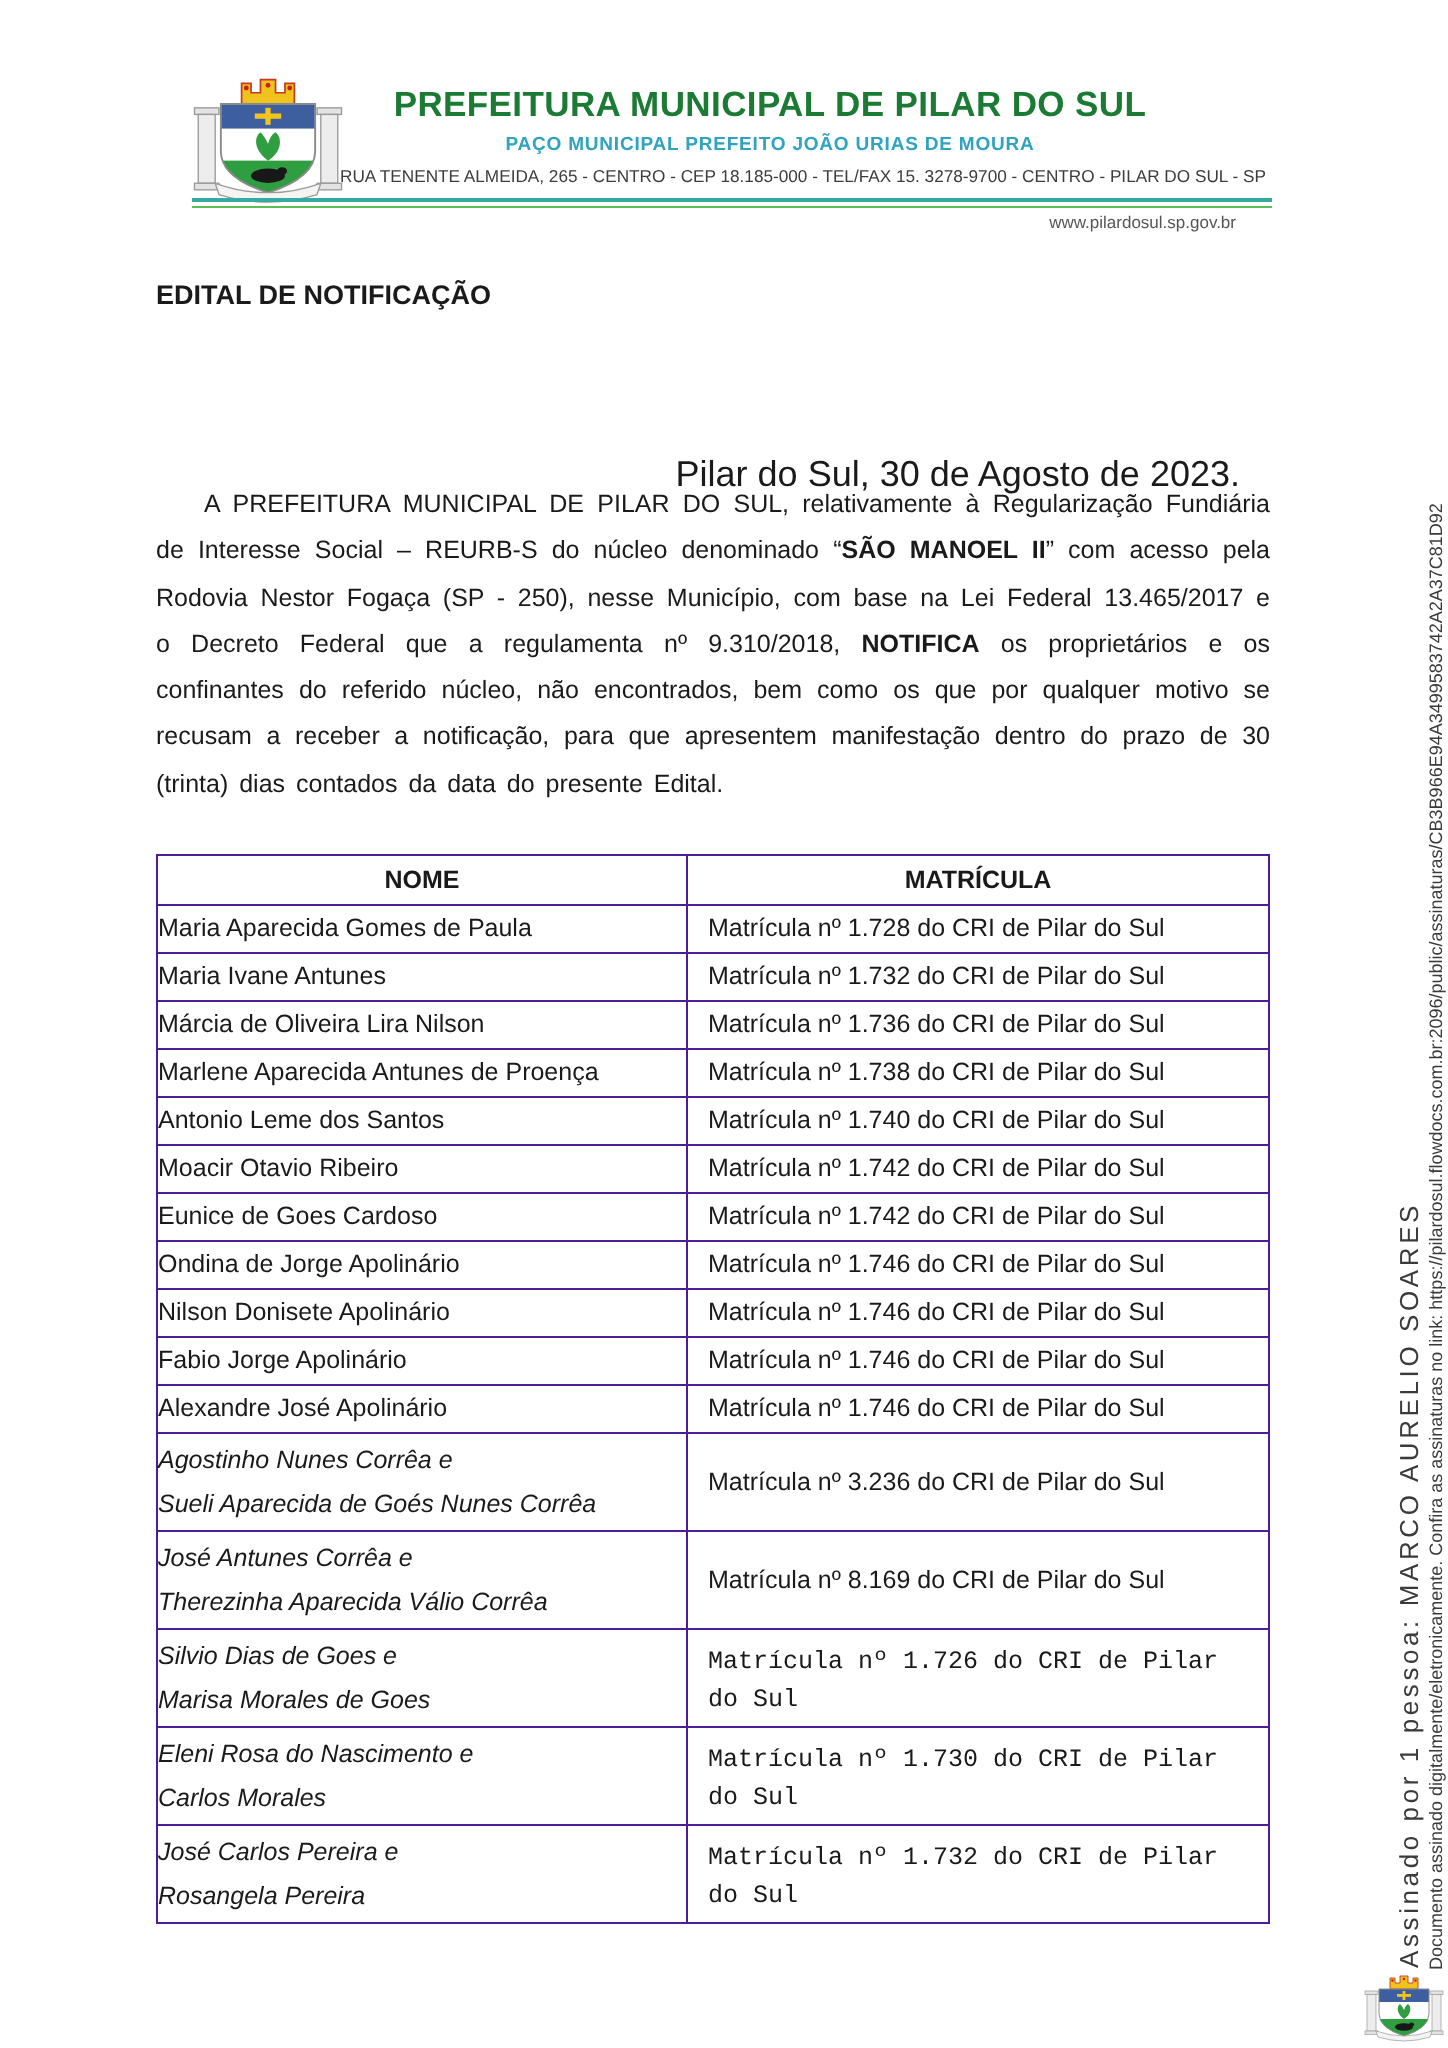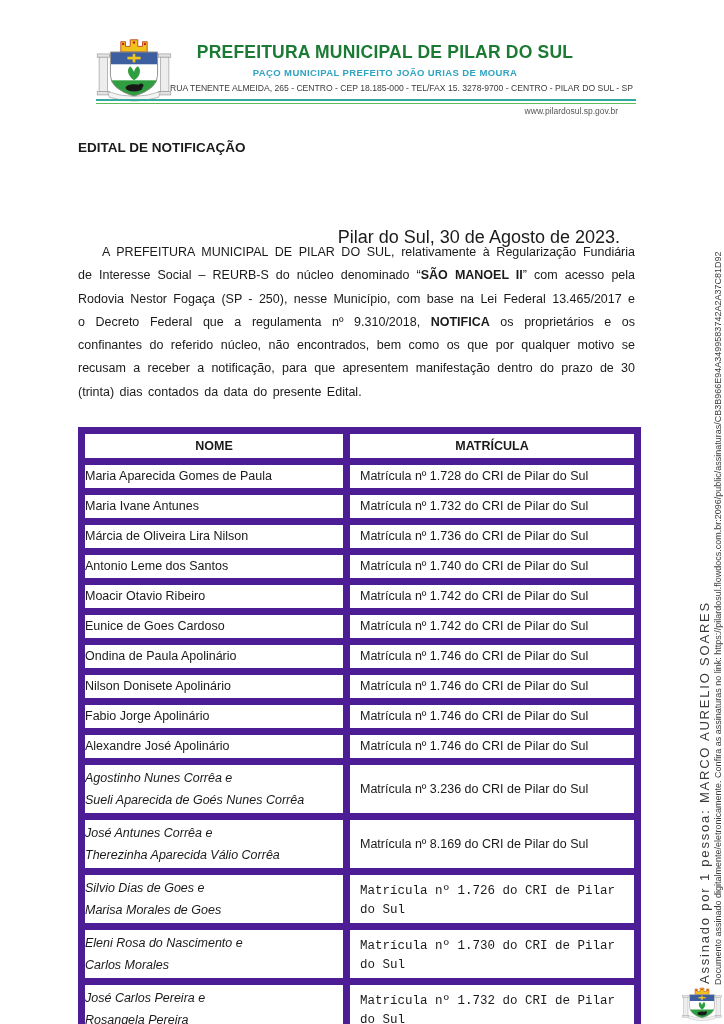--- a/index.html
+++ b/index.html
@@ -21,21 +21,21 @@
   .doc-title{position:absolute;left:78px;top:140px;width:556px;
              font-size:13.5px;font-weight:bold;}
   .doc-date{position:absolute;left:78px;top:207px;width:542px;text-align:right;font-size:18px;margin-top:20px;}
   .doc-paragraph{position:absolute;left:78px;top:241px;width:557px;margin:0;
                  font-size:12.5px;line-height:23.3px;text-align:justify;
                  text-indent:24px;word-spacing:2px;}
 
   
   .doc-table{position:absolute;left:78px;top:427px;width:556px;border-collapse:collapse;
              font-size:12.5px;table-layout:fixed;}
-  .doc-table th,.doc-table td{border:7px solid #4c1d95;}
+  .doc-table th,.doc-table td{border:1px solid #4c1d95;}
   .doc-table th{height:24px;font-weight:bold;text-align:center;padding:0 4px;}
   td.name-cell{padding:2px 0;line-height:19px;vertical-align:middle;}
   td.name-cell.multi{white-space:pre-line;line-height:22px;font-style:italic;}
   td.matricula-cell{padding:2px 10px;line-height:19px;vertical-align:middle;}
   td.matricula-cell.vbottom{vertical-align:bottom;padding-bottom:3px;font-family:Liberation Mono, monospace;}
 
   
   .vtext{position:absolute;transform:rotate(-90deg);transform-origin:left bottom;
          white-space:nowrap;color:#3a3a3a;}
   .vtext1{left:712px;top:969px;height:15px;font-size:13px;letter-spacing:1.8px;}
@@ -112,33 +112,37 @@
         </tr>
         <tr>
           <td class="name-cell">Maria Ivane Antunes</td>
           <td class="matricula-cell">Matrícula nº 1.732 do CRI de Pilar do Sul</td>
         </tr>
         <tr>
           <td class="name-cell">Márcia de Oliveira Lira Nilson</td>
           <td class="matricula-cell">Matrícula nº 1.736 do CRI de Pilar do Sul</td>
         </tr>
         <tr>
+          <td class="name-cell">Marlene Aparecida Antunes de Proença</td>
+          <td class="matricula-cell">Matrícula nº 1.738 do CRI de Pilar do Sul</td>
+        </tr>
+        <tr>
           <td class="name-cell">Antonio Leme dos Santos</td>
           <td class="matricula-cell">Matrícula nº 1.740 do CRI de Pilar do Sul</td>
         </tr>
         <tr>
           <td class="name-cell">Moacir Otavio Ribeiro</td>
           <td class="matricula-cell">Matrícula nº 1.742 do CRI de Pilar do Sul</td>
         </tr>
         <tr>
           <td class="name-cell">Eunice de Goes Cardoso</td>
           <td class="matricula-cell">Matrícula nº 1.742 do CRI de Pilar do Sul</td>
         </tr>
         <tr>
-          <td class="name-cell">Ondina de Paula Apolinário</td>
+          <td class="name-cell">Ondina de Jorge Apolinário</td>
           <td class="matricula-cell">Matrícula nº 1.746 do CRI de Pilar do Sul</td>
         </tr>
         <tr>
           <td class="name-cell">Nilson Donisete Apolinário</td>
           <td class="matricula-cell">Matrícula nº 1.746 do CRI de Pilar do Sul</td>
         </tr>
         <tr>
           <td class="name-cell">Fabio Jorge Apolinário</td>
           <td class="matricula-cell">Matrícula nº 1.746 do CRI de Pilar do Sul</td>
         </tr>

